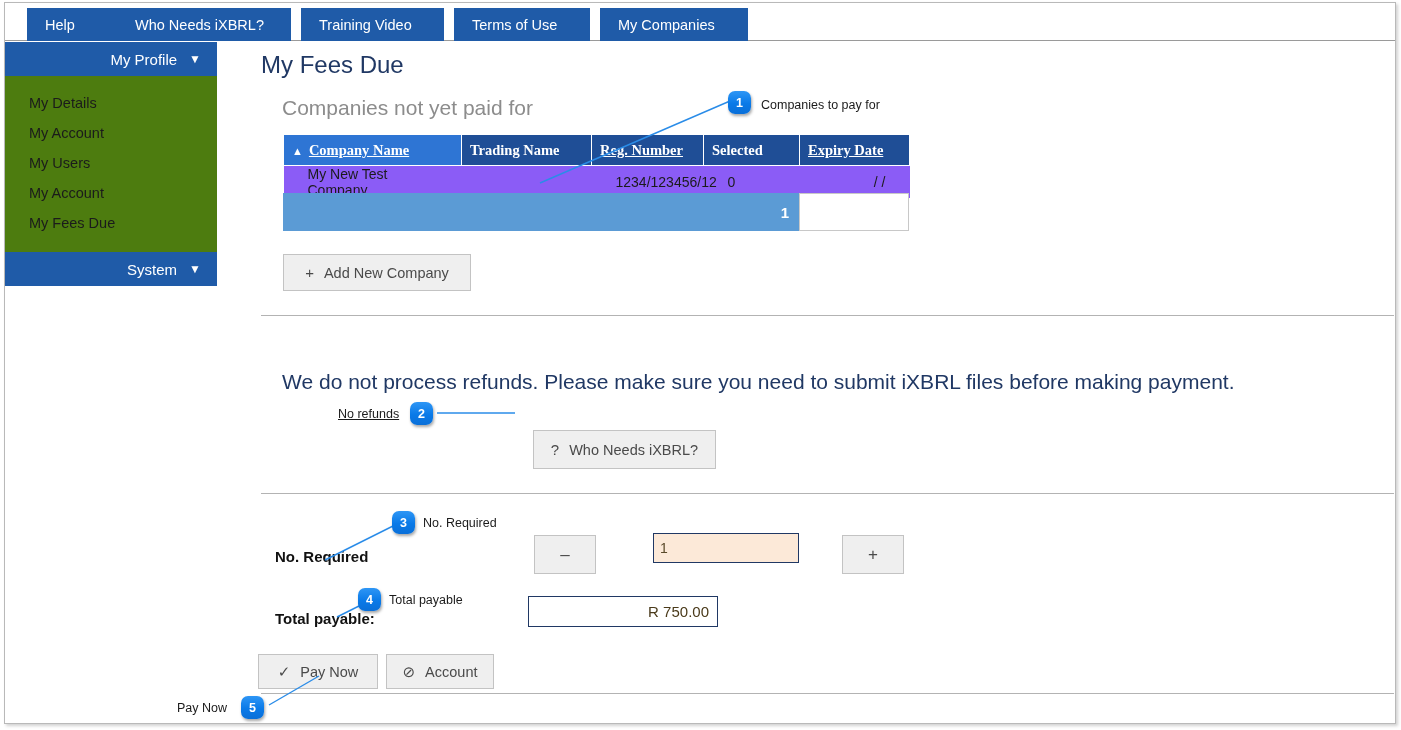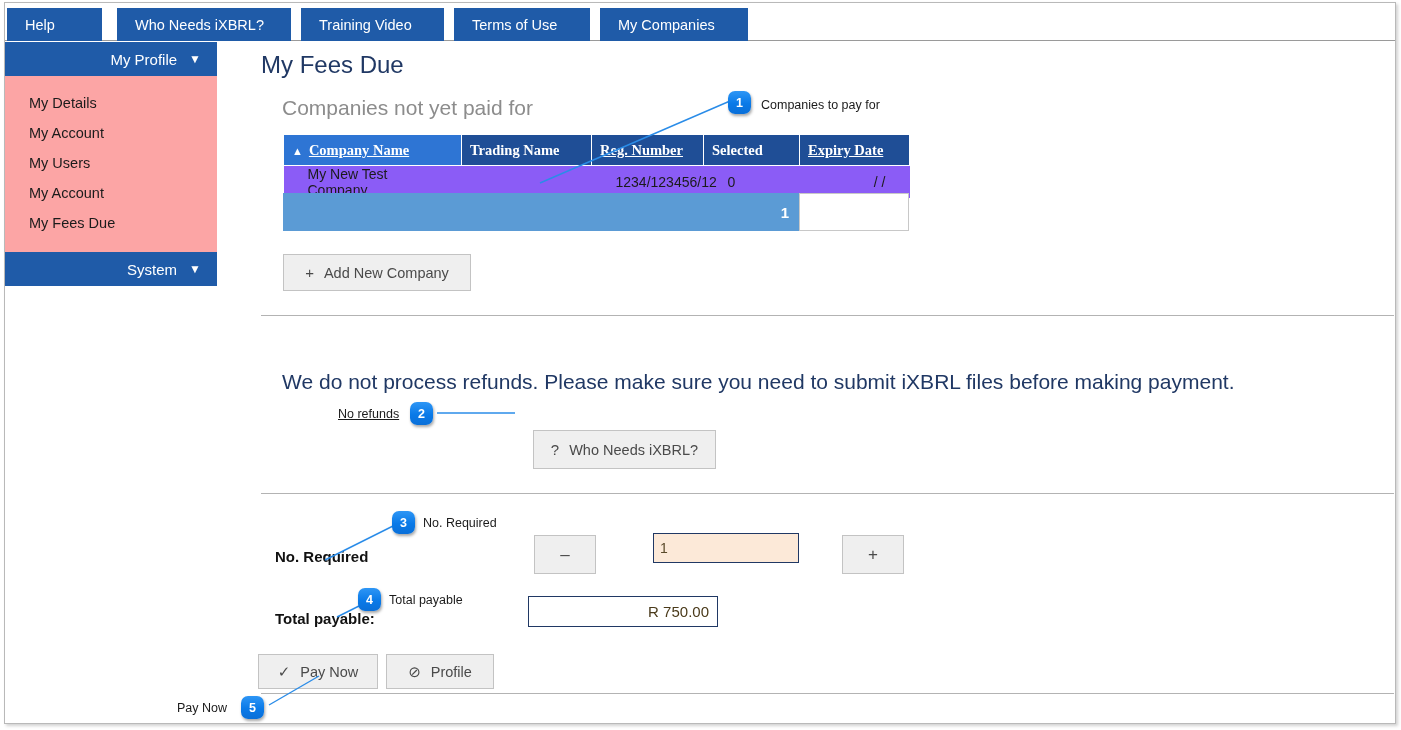--- a/index.html
+++ b/index.html
@@ -54,21 +54,21 @@
     background: #1F5BA8;
     color: #ffffff;
     font-size: 15px;
     display: flex; align-items: center; justify-content: flex-end;
     padding-right: 16px;
     box-sizing: border-box;
     cursor: pointer;
   }
   .side-head .caret { margin-left: 12px; font-size: 12px; }
   .side-group {
-    background: #fca5a5;
+    background: #4d7c0f;
     padding: 12px 0 14px 0;
   }
   .side-item {
     font-size: 14.5px;
     color: #1b1b1b;
     padding: 7px 0 7px 24px;
     cursor: pointer;
   }
 
   
@@ -218,21 +218,21 @@
     white-space: nowrap;
   }
   .leader { position: absolute; pointer-events: none; overflow: visible; }
 </style>
 </head>
 <body>
 
 <div id="page">
 
   <div id="topnav">
-    <div class="navtab" style="left:2px;width:95px;">
+    <div class="navtab" style="left:22px;width:95px;">
       <span>Help</span>
     </div>
     <div class="navtab" style="left:112px;width:174px;">
       <span>Who Needs iXBRL?</span>
     </div>
     <div class="navtab" style="left:296px;width:143px;">
       <span>Training Video</span>
     </div>
     <div class="navtab" style="left:449px;width:136px;">
       <span>Terms of Use</span>
@@ -344,21 +344,21 @@
     <div id="total-input">
       <span>R 750.00</span>
     </div>
 
     <div class="btn" id="btn-pay">
       <span class="gl">✓</span>
       <span>Pay Now</span>
     </div>
     <div class="btn" id="btn-cancel">
       <span class="gl">⊘</span>
-      <span>Profile</span>
+      <span>Account</span>
     </div>
 
     <div class="divider" id="div3"></div>
   </div>
 
   <svg class="leader" style="left:530px;top:92px;width:210px;height:95px;">
     <line x1="5" y1="88" x2="195" y2="6" stroke="#2a8ce8" stroke-width="1.4"></line>
   </svg>
   <div class="badge" style="left:723px;top:88px;">
     <span>1</span>

